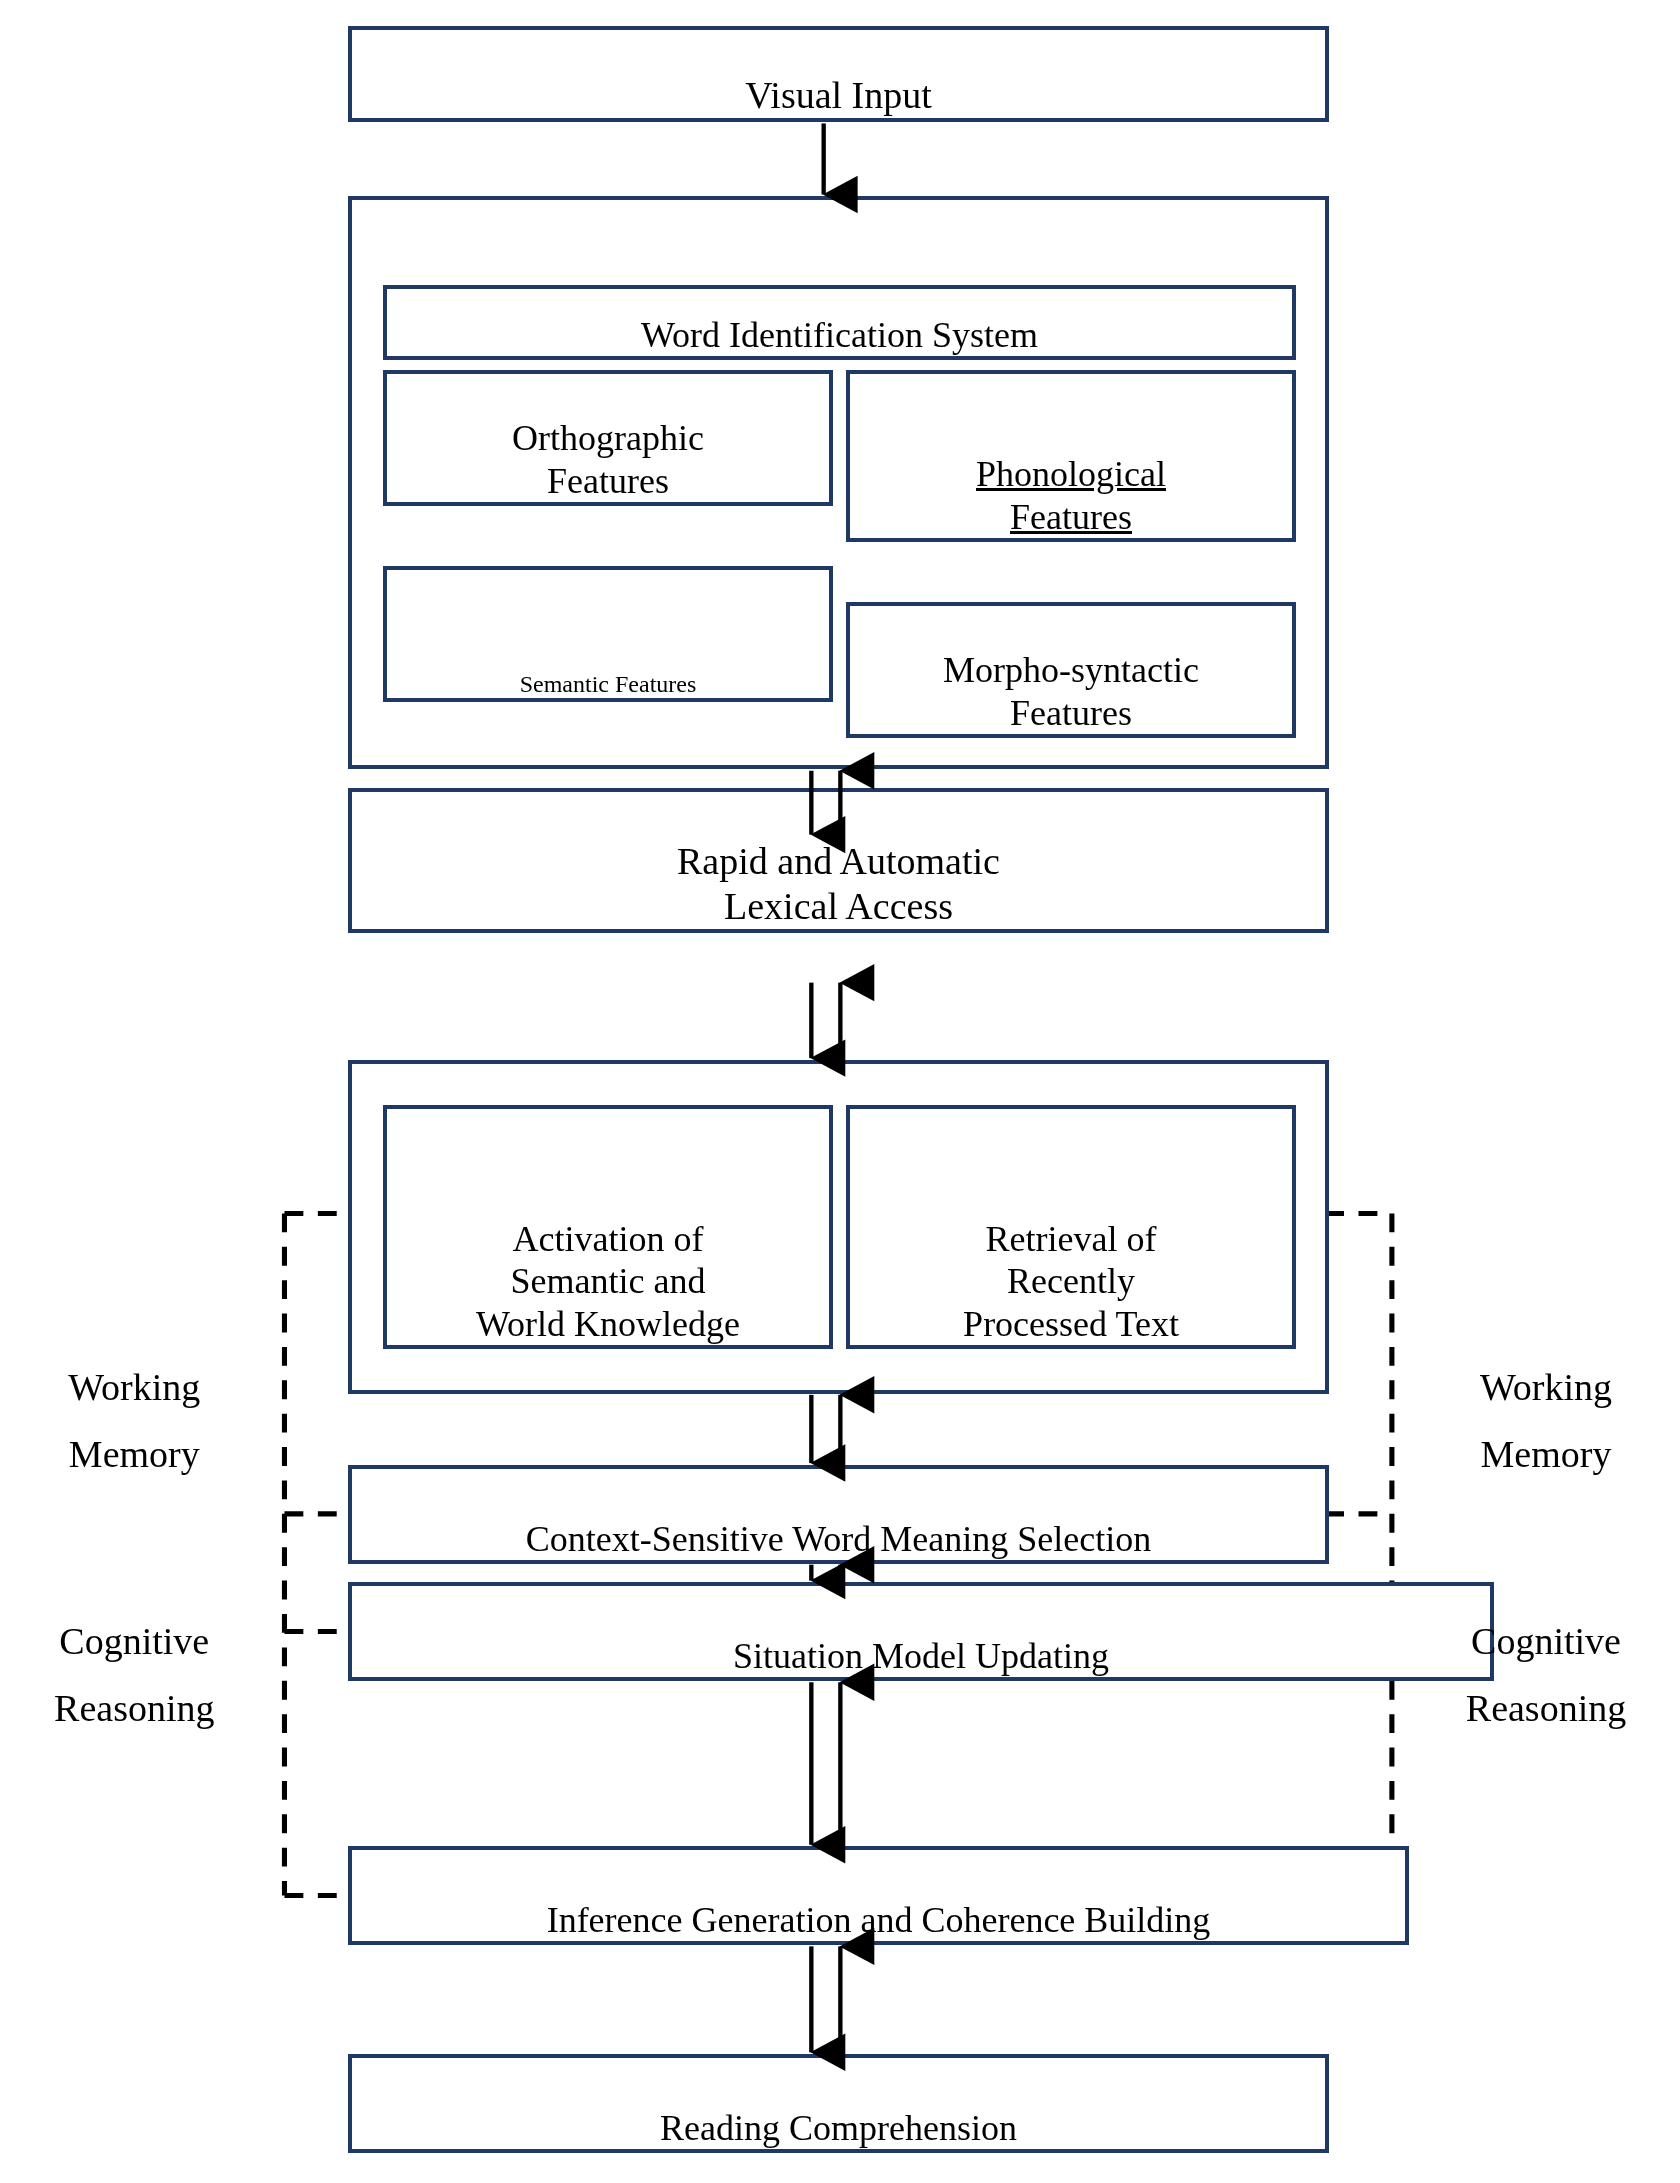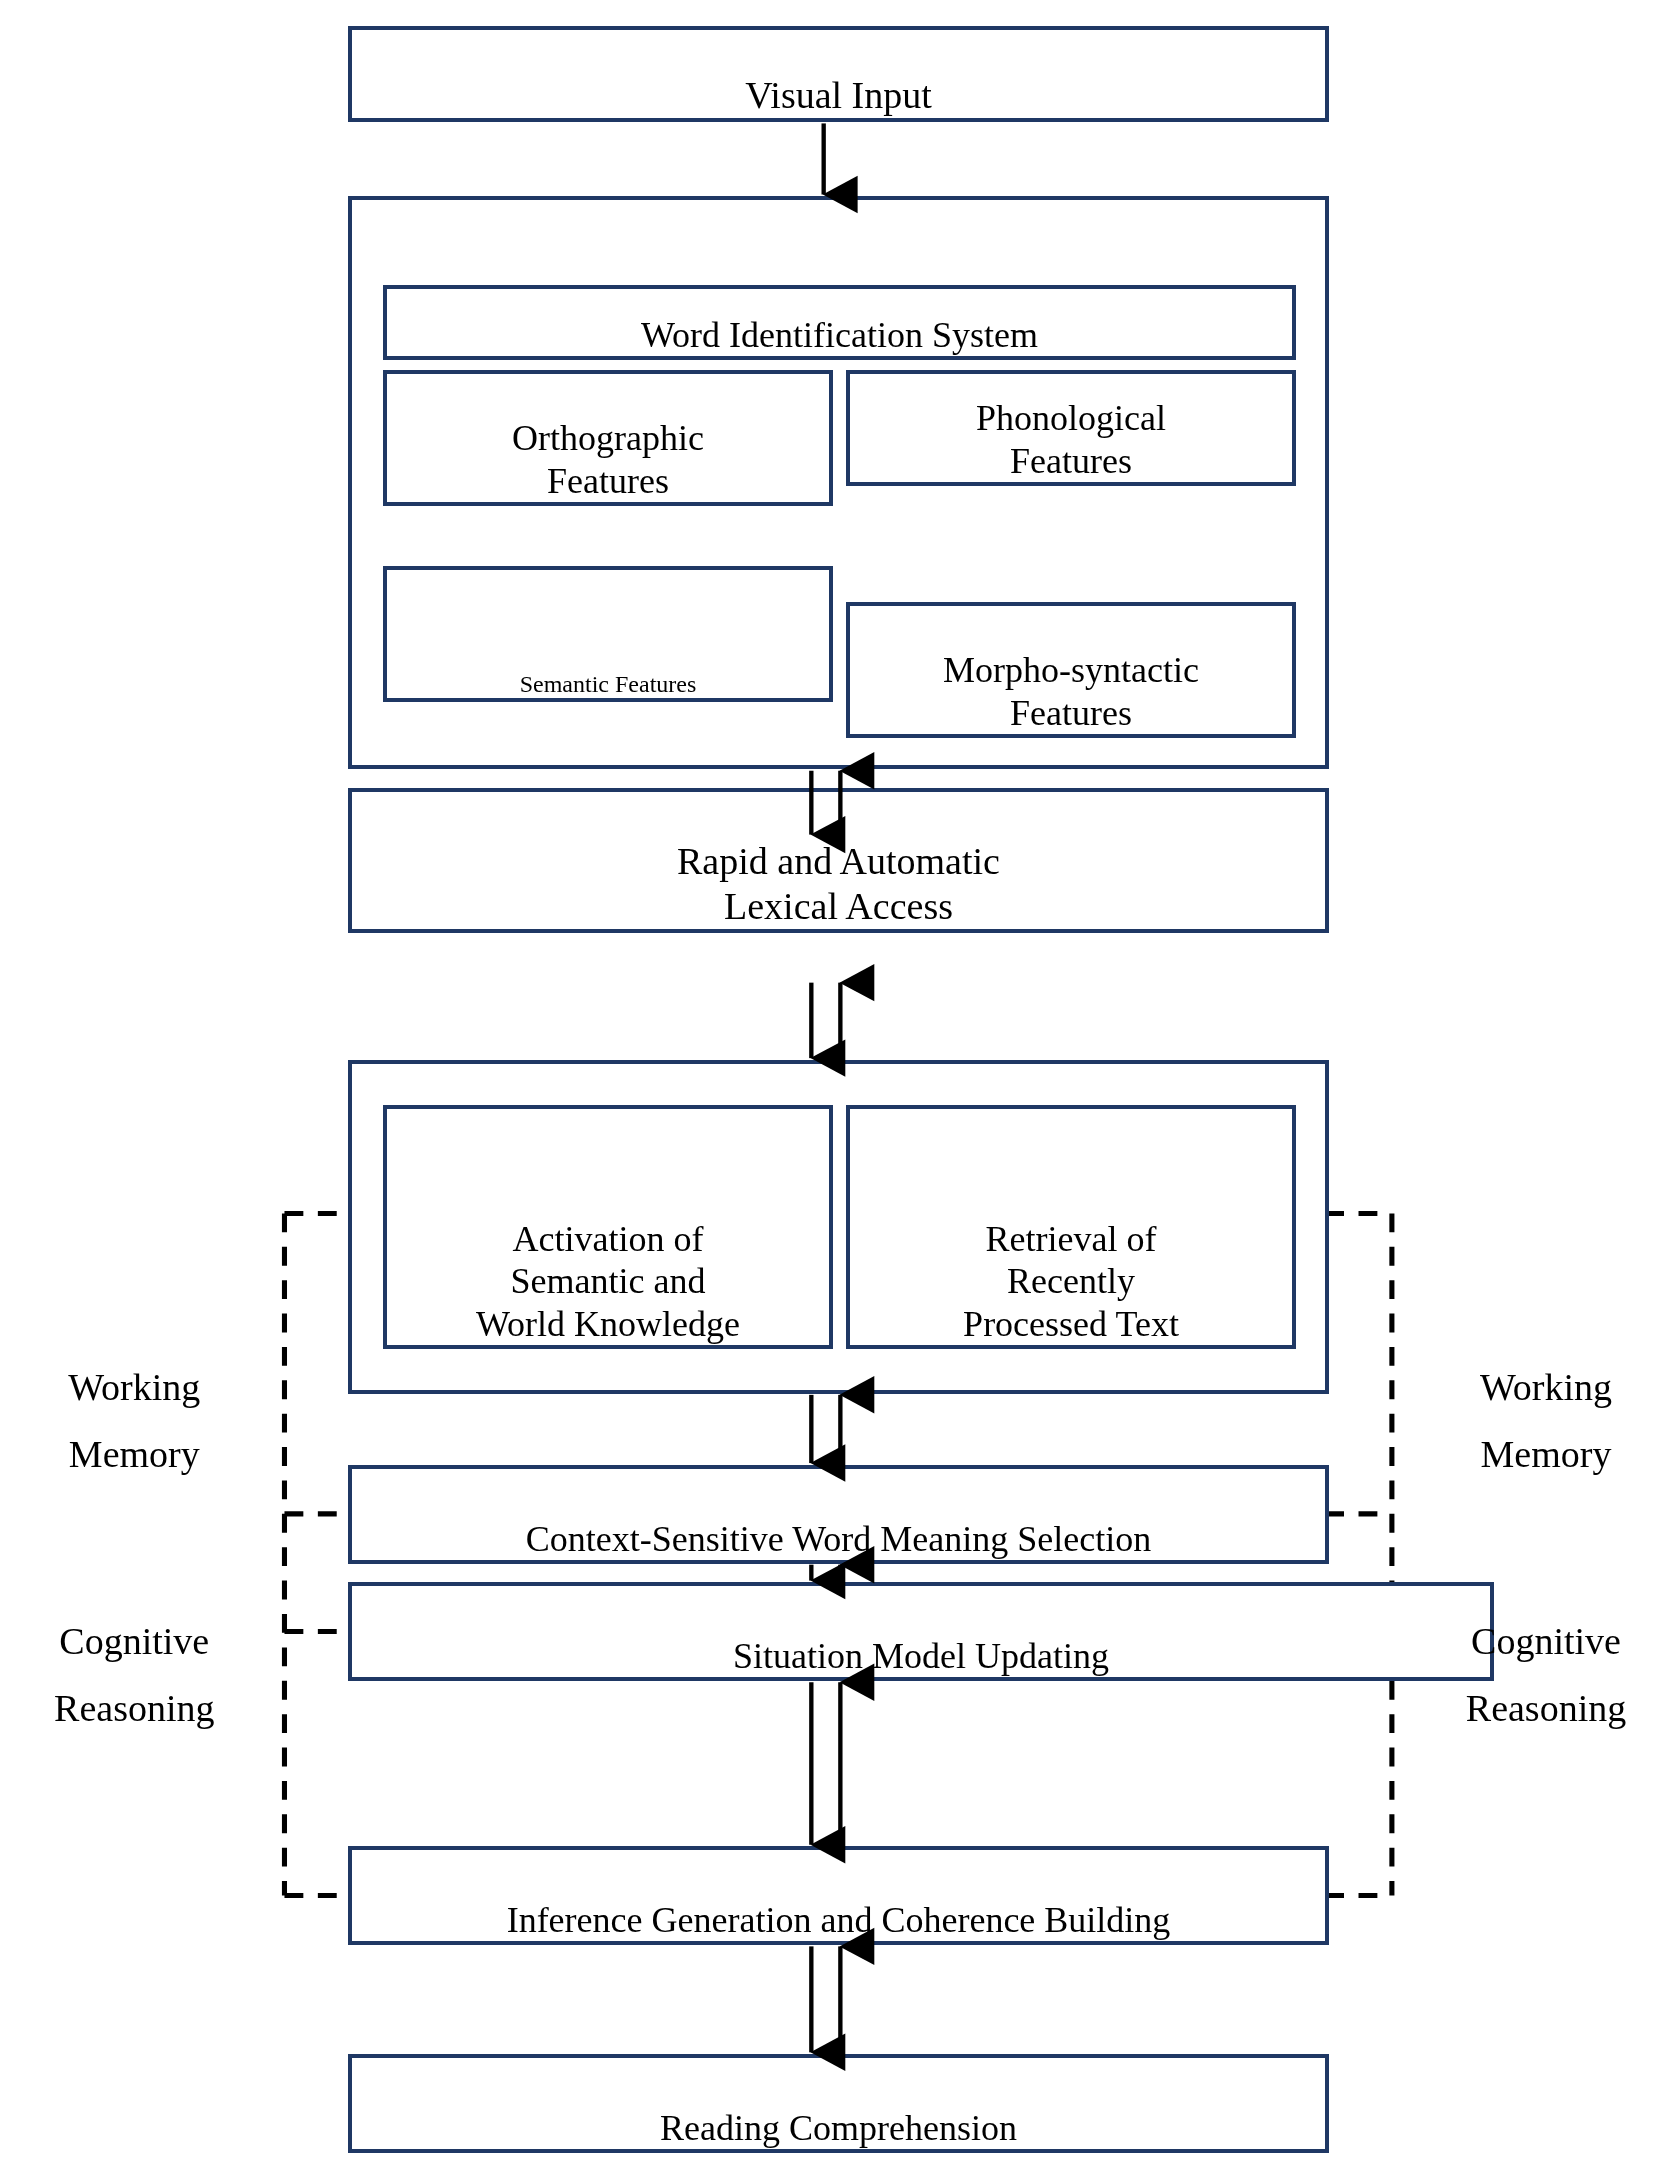--- a/index.html
+++ b/index.html
@@ -90,21 +90,21 @@
 
   <div class="box" style="left:383px; top:241px; width:913px; height:75px; font-size:36px;margin-top:44px;">
     <span class="box-label">Word Identification System</span>
   </div>
 
   <div class="box" style="left:383px; top:370px; width:450px; height:136px; font-size:36px;">
     <span class="box-label">Orthographic
 Features</span>
   </div>
 
-  <div class="box" style="left:846px; top:370px; width:450px; height:116px; font-size:36px;">
+  <div class="box" style="left:846px; top:370px; width:450px; height:172px; font-size:36px;text-decoration:underline;">
     <span class="box-label">Phonological
 Features</span>
   </div>
 
   <div class="box" style="left:383px; top:566px; width:450px; height:136px; font-size:24px;">
     <span class="box-label">Semantic Features</span>
   </div>
 
   <div class="box" style="left:846px; top:566px; width:450px; height:136px; font-size:36px;margin-top:36px;">
     <span class="box-label">Morpho-syntactic
@@ -131,21 +131,21 @@
   <div class="box" style="left:846px; top:1105px; width:450px; height:244px; font-size:36px;">
     <span class="box-label">Retrieval of
 Recently
 Processed Text</span>
   </div>
 
   <div class="box" style="left:348px; top:1582px; width:1146px; height:99px; font-size:36px;">
     <span class="box-label">Situation Model Updating</span>
   </div>
 
-  <div class="box" style="left:348px; top:1846px; width:981px; height:99px; font-size:36px;">
+  <div class="box" style="left:348px; top:1846px; width:1061px; height:99px; font-size:36px;">
     <span class="box-label">Inference Generation and Coherence Building</span>
   </div>
 
   <div class="box" style="left:348px; top:2054px; width:981px; height:99px; font-size:36px;">
     <span class="box-label">Reading Comprehension</span>
   </div>
 
   <div class="side-label" style="left:7.3px; top:1354px; width:254px; font-size:38px;">Working
 Memory</div>
 

